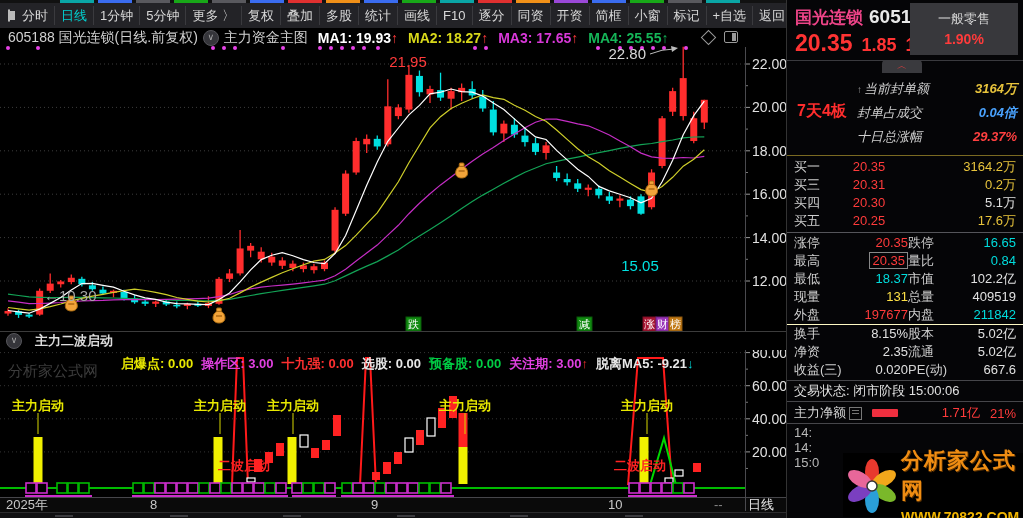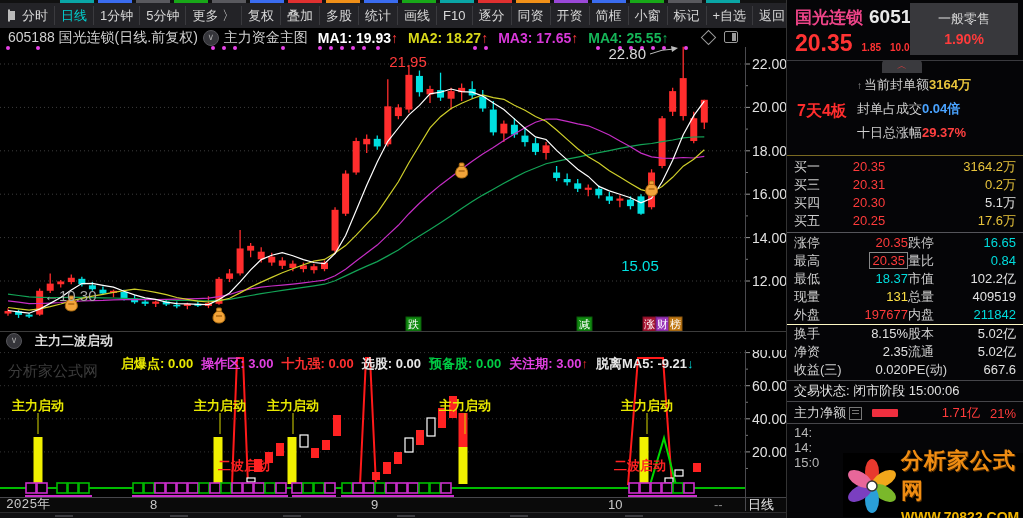--- a/index.html
+++ b/index.html
@@ -43,30 +43,30 @@
   .botstrip{position:absolute;top:512px;left:0;width:786px;height:6px;background:#101012;border-top:1px solid #2c2c2e;z-index:2;}
   .botstrip i{position:absolute;top:2px;height:2px;width:18px;background:#3c3c40;}
   
   .quote{position:absolute;top:0;right:0;width:236px;height:518px;background:#050507;border-left:1px solid #333;
          font-size:13px;z-index:6;}
   .q-top{position:relative;height:60px;border-bottom:1px solid #3a3a3e;}
   .q-name{position:absolute;left:8px;top:6px;font-size:17px;font-weight:bold;color:#ee4488;}
   .q-code{font-size:19px;color:#e8e8e8;font-weight:bold;margin-left:6px;}
   .q-price-row{position:absolute;left:8px;top:30px;display:flex;align-items:baseline;gap:9px;color:#ff3333;}
   .q-price{font-size:23px;font-weight:bold;}
-  .q-chg{font-size:10px;font-weight:bold;}
+  .q-chg{font-size:18px;font-weight:bold;}
   .q-ind-box{position:absolute;right:5px;top:3px;width:108px;height:52px;background:#38383c;text-align:center;}
   .q-ind-box .a{color:#d8d8d8;font-size:13px;margin-top:7px;}
   .q-ind-box .b{color:#ff3b3b;font-size:14px;font-weight:bold;margin-top:3px;}
   .q-board{position:relative;height:94px;border-bottom:1px solid #7a6a22;}
   .q-tab{position:absolute;left:95px;top:-1px;width:40px;height:13px;background:#3a3a3e;border-radius:4px 4px 0 0;
          text-align:center;line-height:11px;color:#ff4040;font-size:10px;}
   .q-board-name{position:absolute;left:10px;top:40px;font-size:16px;font-weight:bold;color:#ff2d2d;}
   .q-board-rows{position:absolute;right:6px;top:12px;width:160px;}
-  .q-brow{display:flex;justify-content:flex-start;height:24px;line-height:24px;color:#d0d0d0;}
+  .q-brow{display:flex;justify-content:space-between;height:24px;line-height:32px;color:#d0d0d0;font-style:italic;}
   .q-bids{padding:2px 0;border-bottom:1px solid #55555a;}
   .q-bid{display:grid;grid-template-columns:40px 70px 1fr;height:18px;line-height:18px;padding:0 7px;}
   .q-bid .l{color:#cfcfcf;}
   .q-bid .p{color:#ff3b3b;text-align:center;}
   .q-bid .v{text-align:right;}
   .q-stats{padding:1px 0;}
   .q-srow{display:grid;grid-template-columns:52px 62px 46px 1fr;height:18px;line-height:18px;padding:0 7px;}
   .q-srow .l{color:#cfcfcf;}
   .q-srow .v{text-align:right;}
   .q-srow .v.boxed span{border:1px solid #888;padding:0 2px;}
@@ -656,21 +656,21 @@
       <text x="465" y="66" fill="#e8e800" font-size="13" font-weight="bold" text-anchor="middle">主力启动</text>
       <line x1="465" y1="69" x2="465" y2="90" stroke="#d8d800"></line>
       <text x="647" y="66" fill="#e8e800" font-size="13" font-weight="bold" text-anchor="middle">主力启动</text>
       <line x1="647" y1="69" x2="647" y2="90" stroke="#d8d800"></line>
       <text x="244" y="126" fill="#ff2222" font-size="13" font-weight="bold" text-anchor="middle">二波启动</text>
       <text x="640" y="126" fill="#ff2222" font-size="13" font-weight="bold" text-anchor="middle">二波启动</text>
     </svg>
 
   <div class="xaxis" id="xaxis">
     <span class="period">日线</span>
-  <span style="left:6px;color:#c8c8c8;font-family:Liberation Mono, monospace;">2025年</span>
+  <span style="left:6px;color:#c8c8c8;">2025年</span>
       <span style="left:150px;color:#c8c8c8;">8</span>
       <span style="left:371px;color:#c8c8c8;">9</span>
       <span style="left:608px;color:#c8c8c8;">10</span>
       <span style="left:714px;color:#888888;">--</span>
     </div>
   <div class="vline"></div>
   <div class="botstrip" id="botstrip">
       <i style="left:55px;"></i>
       <i style="left:170px;"></i>
       <i style="left:283px;"></i>

